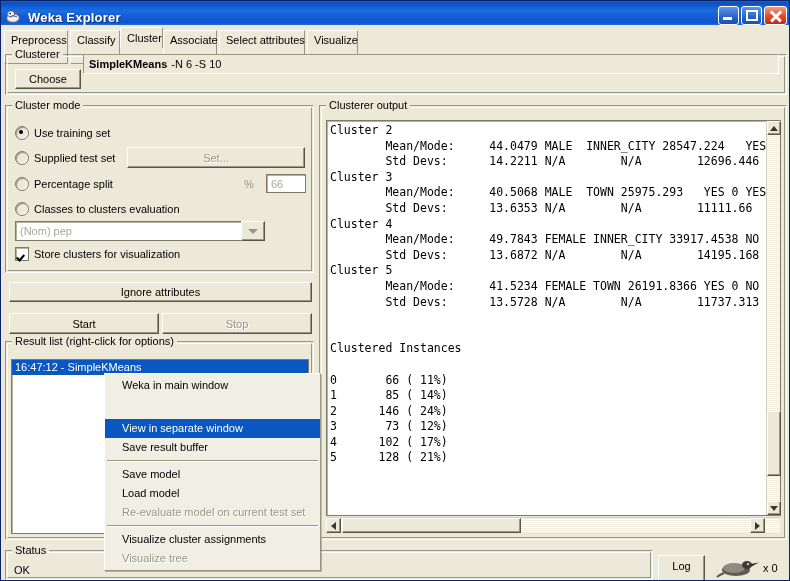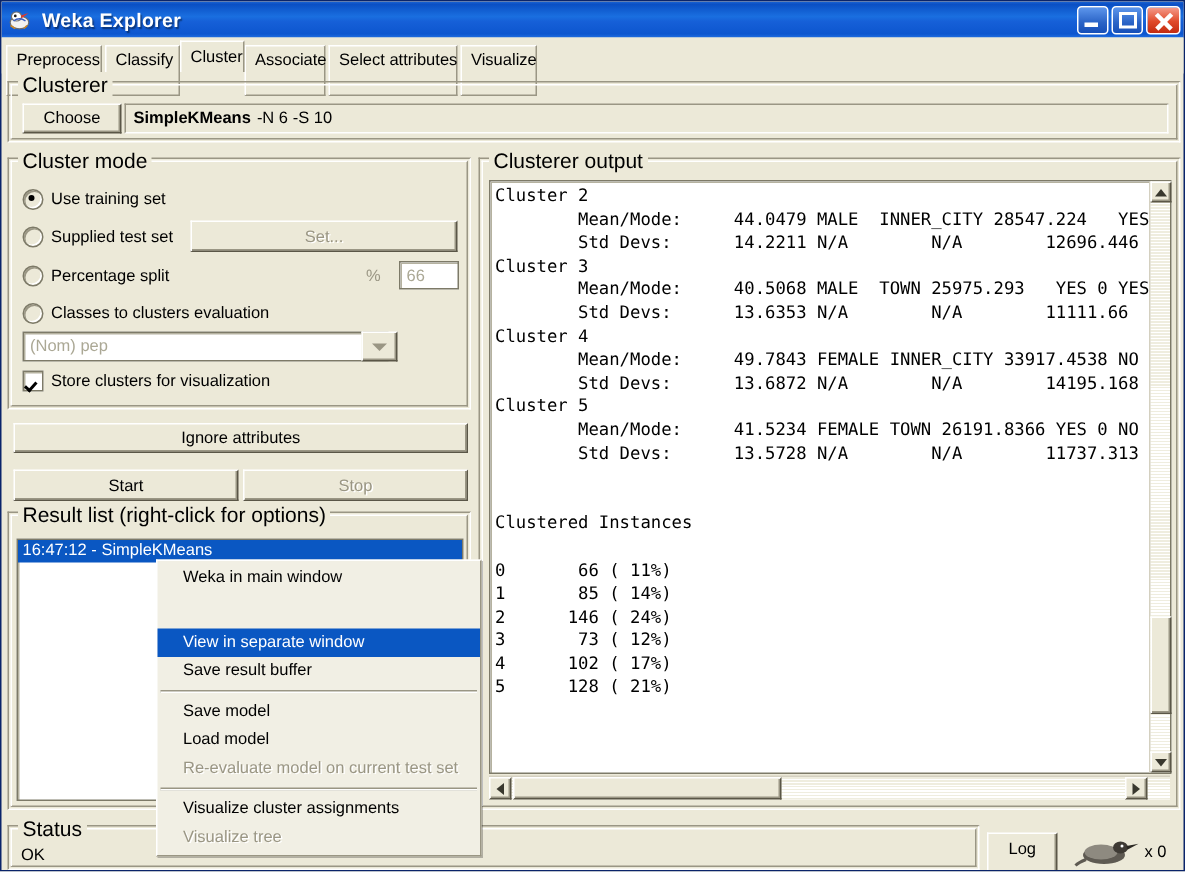--- a/index.html
+++ b/index.html
@@ -23,21 +23,21 @@
   }
 
   
   .titlebar {
     position: absolute;
     left: 0; top: 0;
     width: 790px;
     height: 24px;
     background: linear-gradient(180deg,#1a64d4 0%, #0a4fc4 8%, #1a6fe0 42%, #1660d8 55%, #0d56cf 90%, #1e6de0 100%);
     display: flex;
-    align-items: center;
+    align-items: flex-end;
     box-sizing: border-box;
   }
   .title-icon {
     width: 18px; height: 18px;
     margin-left: 4px; margin-right: 5px;
     position: relative;
     flex: none;
   }
   .title-text {
     color: #ffffff;
@@ -128,21 +128,21 @@
     border: 1px solid #ffffff;
     border-right-color: #9a9684;
     border-bottom-color: #9a9684;
     pointer-events: none;
   }
   .group-title {
     position: absolute;
     top: -7px; left: 6px;
     background: #ece9d8;
     padding: 0 3px;
-    font-size: 14px;
+    font-size: 11px;
     z-index: 2;
     white-space: nowrap;
   }
 
   
   .btn {
     background: #ece9d8;
     border: 1px solid #ffffff;
     border-right-color: #5a5647;
     border-bottom-color: #5a5647;
@@ -403,21 +403,21 @@
     <div class="tab active" style="left:119px;width:43px;">Cluster</div>
     <div class="tab" style="left:162px;width:54px;">Associate</div>
     <div class="tab" style="left:218px;width:86px;">Select attributes</div>
     <div class="tab" style="left:306px;width:51px;">Visualize</div>
   </div>
 
   <div class="group" style="left:4px; top:53px; width:782px; height:41px;">
     <span class="group-title">Clusterer</span>
   </div>
   <div class="btn" style="position:absolute; left:14px; top:68px; width:66px; height:20px; line-height:19px;">Choose</div>
-  <div class="chooser-field" style="left:82px; top:68px; width:696px; height:20px;">
+  <div class="chooser-field" style="left:82px; top:53px; width:696px; height:20px;">
     <b>SimpleKMeans</b>
       <span style="width:4px"></span>
       <span>-N 6 -S 10</span>
   </div>
 
   <div class="group" style="left:4px; top:104px; width:309px; height:168px;">
     <span class="group-title">Cluster mode</span>
   </div>
 
   <div class="radio-row" style="left:14px; top:125px;">

